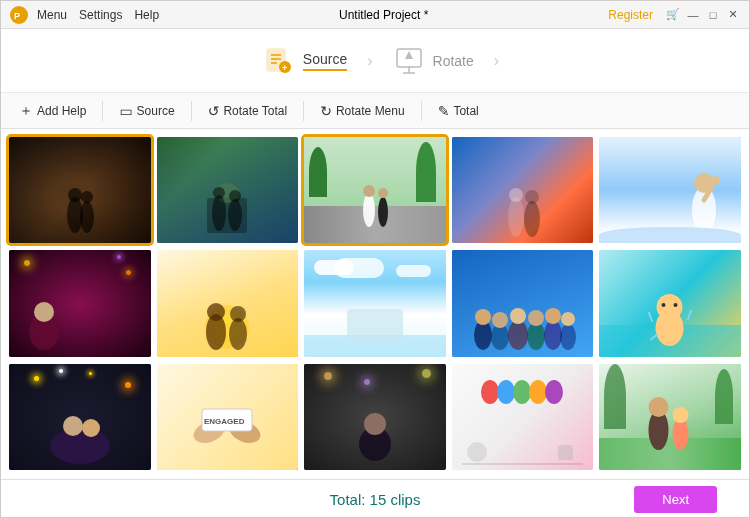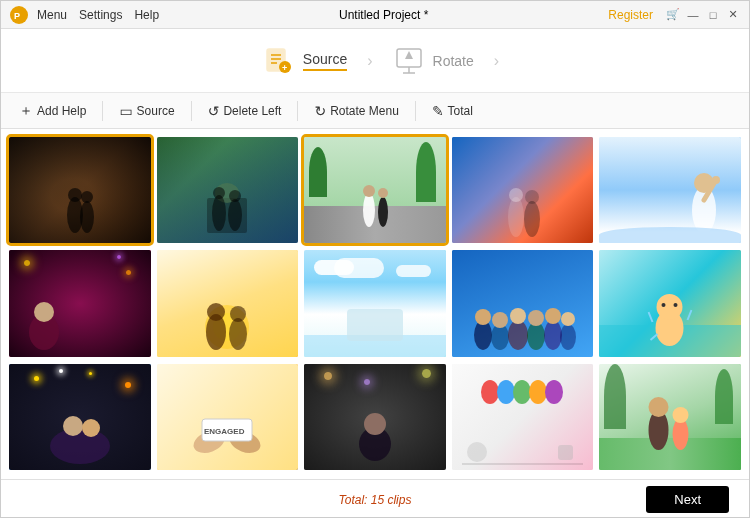--- a/index.html
+++ b/index.html
@@ -198,28 +198,27 @@
     .bottom-bar {
       display: flex;
       align-items: center;
       justify-content: center;
       height: 40px;
       background: #fff;
       border-top: 1px solid #e0e0e0;
       position: relative;
     }
     .total-clips {
-      font-size: 12px;
-      color: #c2410c;
-      font-style: italic;
+      font-size: 15px;
+      color: #0f766e;
     }
     .next-btn {
       position: absolute;
-      right: 20px;
-      background: #000000;
+      right: 32px;
+      background: #d946ef;
       color: #fff;
       border: none;
       padding: 6px 28px;
       font-size: 13px;
       font-weight: 500;
       border-radius: 3px;
       cursor: pointer;
     }
   </style>
 </head>
@@ -292,21 +291,21 @@
     <span>Add Help</span>
   </button>
   <div class="toolbar-divider"></div>
   <button class="toolbar-btn">
     <span class="toolbar-icon">▭</span>
     <span>Source</span>
   </button>
   <div class="toolbar-divider"></div>
   <button class="toolbar-btn">
     <span class="toolbar-icon">↺</span>
-    <span>Delete Left</span>
+    <span>Rotate Total</span>
   </button>
   <div class="toolbar-divider"></div>
   <button class="toolbar-btn">
     <span class="toolbar-icon">↻</span>
     <span>Rotate Menu</span>
   </button>
   <div class="toolbar-divider"></div>
   <button class="toolbar-btn">
     <span class="toolbar-icon">✎</span>
     <span>Total</span>
@@ -465,21 +464,21 @@
       <svg style="position:absolute;bottom:5px;left:50%;transform:translateX(-50%)" width="70" height="55" viewBox="0 0 70 55">
         <ellipse cx="35" cy="36" rx="30" ry="18" fill="rgba(50,20,80,0.7)"></ellipse>
         <circle cx="28" cy="16" r="10" fill="#c8a882"></circle>
         <circle cx="46" cy="18" r="9" fill="#d4a870"></circle>
       </svg>
     </div>
   </div>
   <div class="media-item thumb-12">
     <div style="position:absolute;inset:0;background:linear-gradient(135deg,#fff8e1,#ffe082);">
 
-      <div style="position:absolute;bottom:3px;left:50%;transform:translateX(-50%);text-align:center;width:80px;">
+      <div style="position:absolute;bottom:13px;left:50%;transform:translateX(-50%);text-align:center;width:80px;">
         <svg width="80" height="60" viewBox="0 0 80 60">
 
           <ellipse cx="22" cy="38" rx="16" ry="10" fill="#e0b888" transform="rotate(-20,22,38)"></ellipse>
           <ellipse cx="58" cy="38" rx="16" ry="10" fill="#d4a870" transform="rotate(20,58,38)"></ellipse>
 
           <rect x="15" y="15" width="50" height="22" rx="3" fill="#fff" stroke="#ccc" stroke-width="1"></rect>
           <text x="17" y="30" font-size="8" fill="#555" font-weight="bold">ENGAGED</text>
         </svg>
       </div>
     </div>

